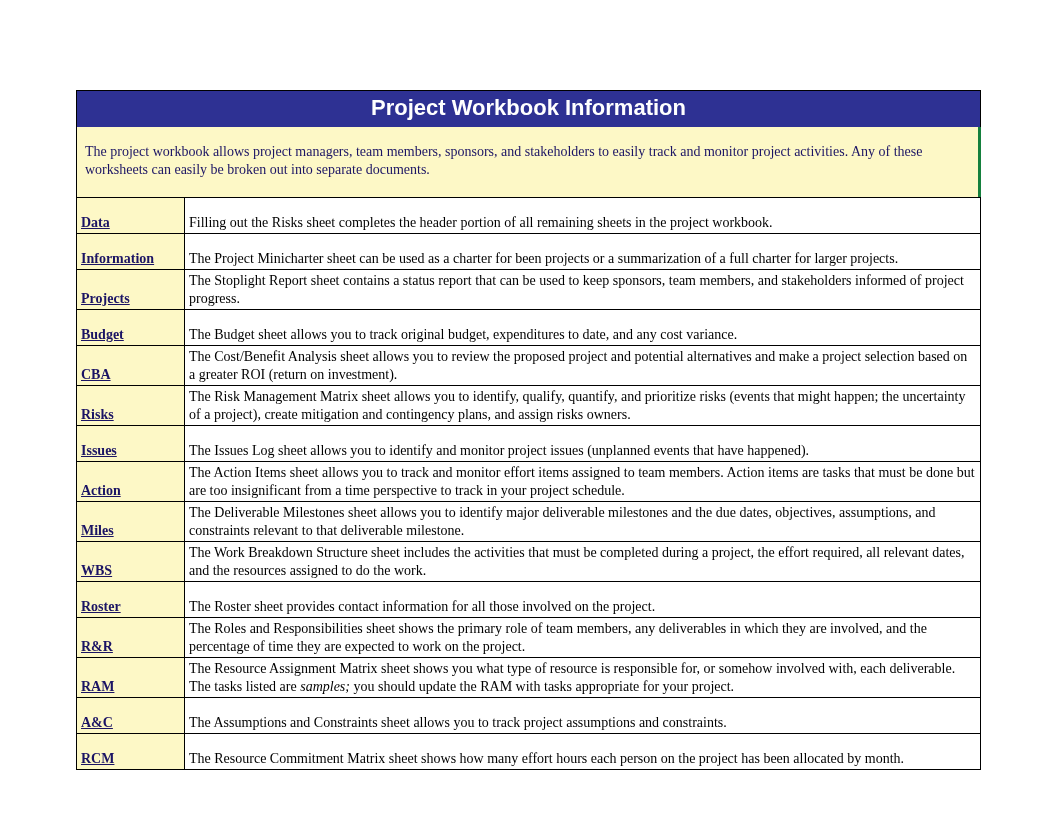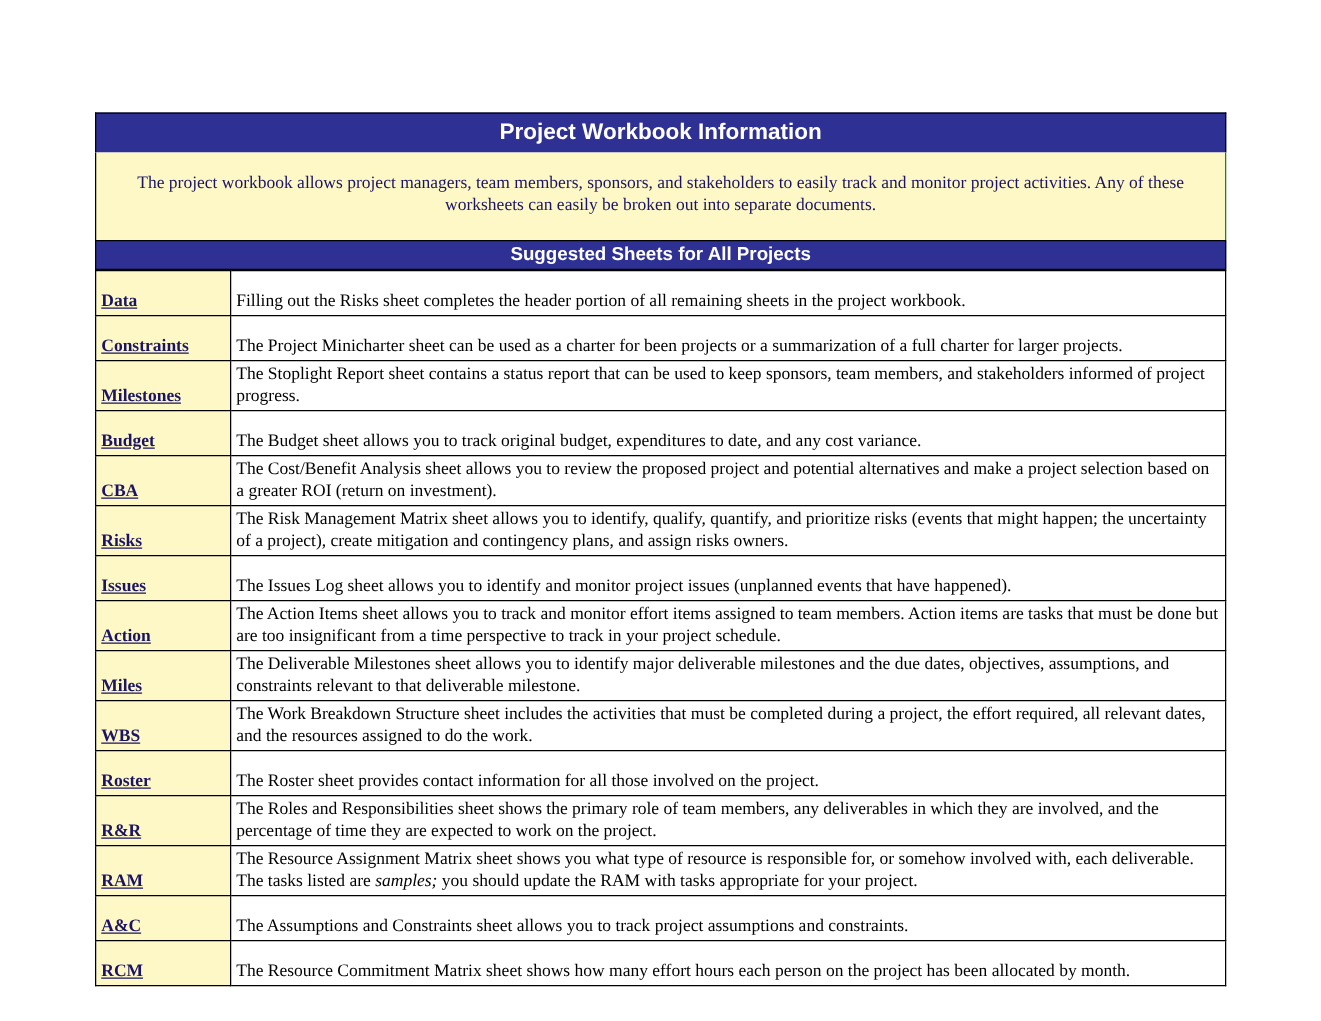--- a/index.html
+++ b/index.html
@@ -12,35 +12,34 @@
       width: 1057px;
     }
     .page {
       padding: 90px 76px 40px 76px;
     }
     .title-bar {
       background: #2e3193;
       color: #fff;
       font-family: Arial, Helvetica, sans-serif;
       font-weight: bold;
-      font-size: 18px;
+      font-size: 22px;
       text-align: center;
       padding: 4px 0 6px 0;
       border: 1px solid #000;
       border-bottom: none;
     }
     .intro-block {
       background: #fdf8c6;
       color: #1b1464;
       padding: 16px 8px 18px 8px;
       font-size: 14px;
       line-height: 1.3;
       border-left: 1px solid #000;
-      border-right: 1px solid #15803d;
-      text-align: center;
+      border-right: 3px solid #15803d;
     }
     .section-bar {
       background: #2e3193;
       color: #fff;
       font-family: Arial, Helvetica, sans-serif;
       font-weight: bold;
       font-size: 15px;
       text-align: center;
       padding: 2px 0 3px 0;
       border: 1px solid #000;
@@ -73,34 +72,33 @@
   </style>
 </head>
 <body>
 
 <div class="page">
 
   <div class="title-bar">Project Workbook Information</div>
 
   <div class="intro-block">The project workbook allows project managers, team members, sponsors, and stakeholders to easily track and monitor project activities. Any of these worksheets can easily be broken out into separate documents.</div>
 
-  <div class="section-bar">Suggested Sheets for All Projects</div>
 
   <table class="sheet">
     <tbody id="rows-body">
         <tr>
           <td class="name">Data</td>
           <td class="desc">Filling out the Risks sheet completes the header portion of all remaining sheets in the project workbook.</td>
         </tr>
         <tr>
-          <td class="name">Constraints</td>
+          <td class="name">Information</td>
           <td class="desc">The Project Minicharter sheet can be used as a charter for been projects or a summarization of a full charter for larger projects.</td>
         </tr>
         <tr>
-          <td class="name">Milestones</td>
+          <td class="name">Projects</td>
           <td class="desc">The Stoplight Report sheet contains a status report that can be used to keep sponsors, team members, and stakeholders informed of project progress.</td>
         </tr>
         <tr>
           <td class="name">Budget</td>
           <td class="desc">The Budget sheet allows you to track original budget, expenditures to date, and any cost variance.</td>
         </tr>
         <tr>
           <td class="name">CBA</td>
           <td class="desc">The Cost/Benefit Analysis sheet allows you to review the proposed project and potential alternatives and make a project selection based on a greater ROI (return on investment).</td>
         </tr>

